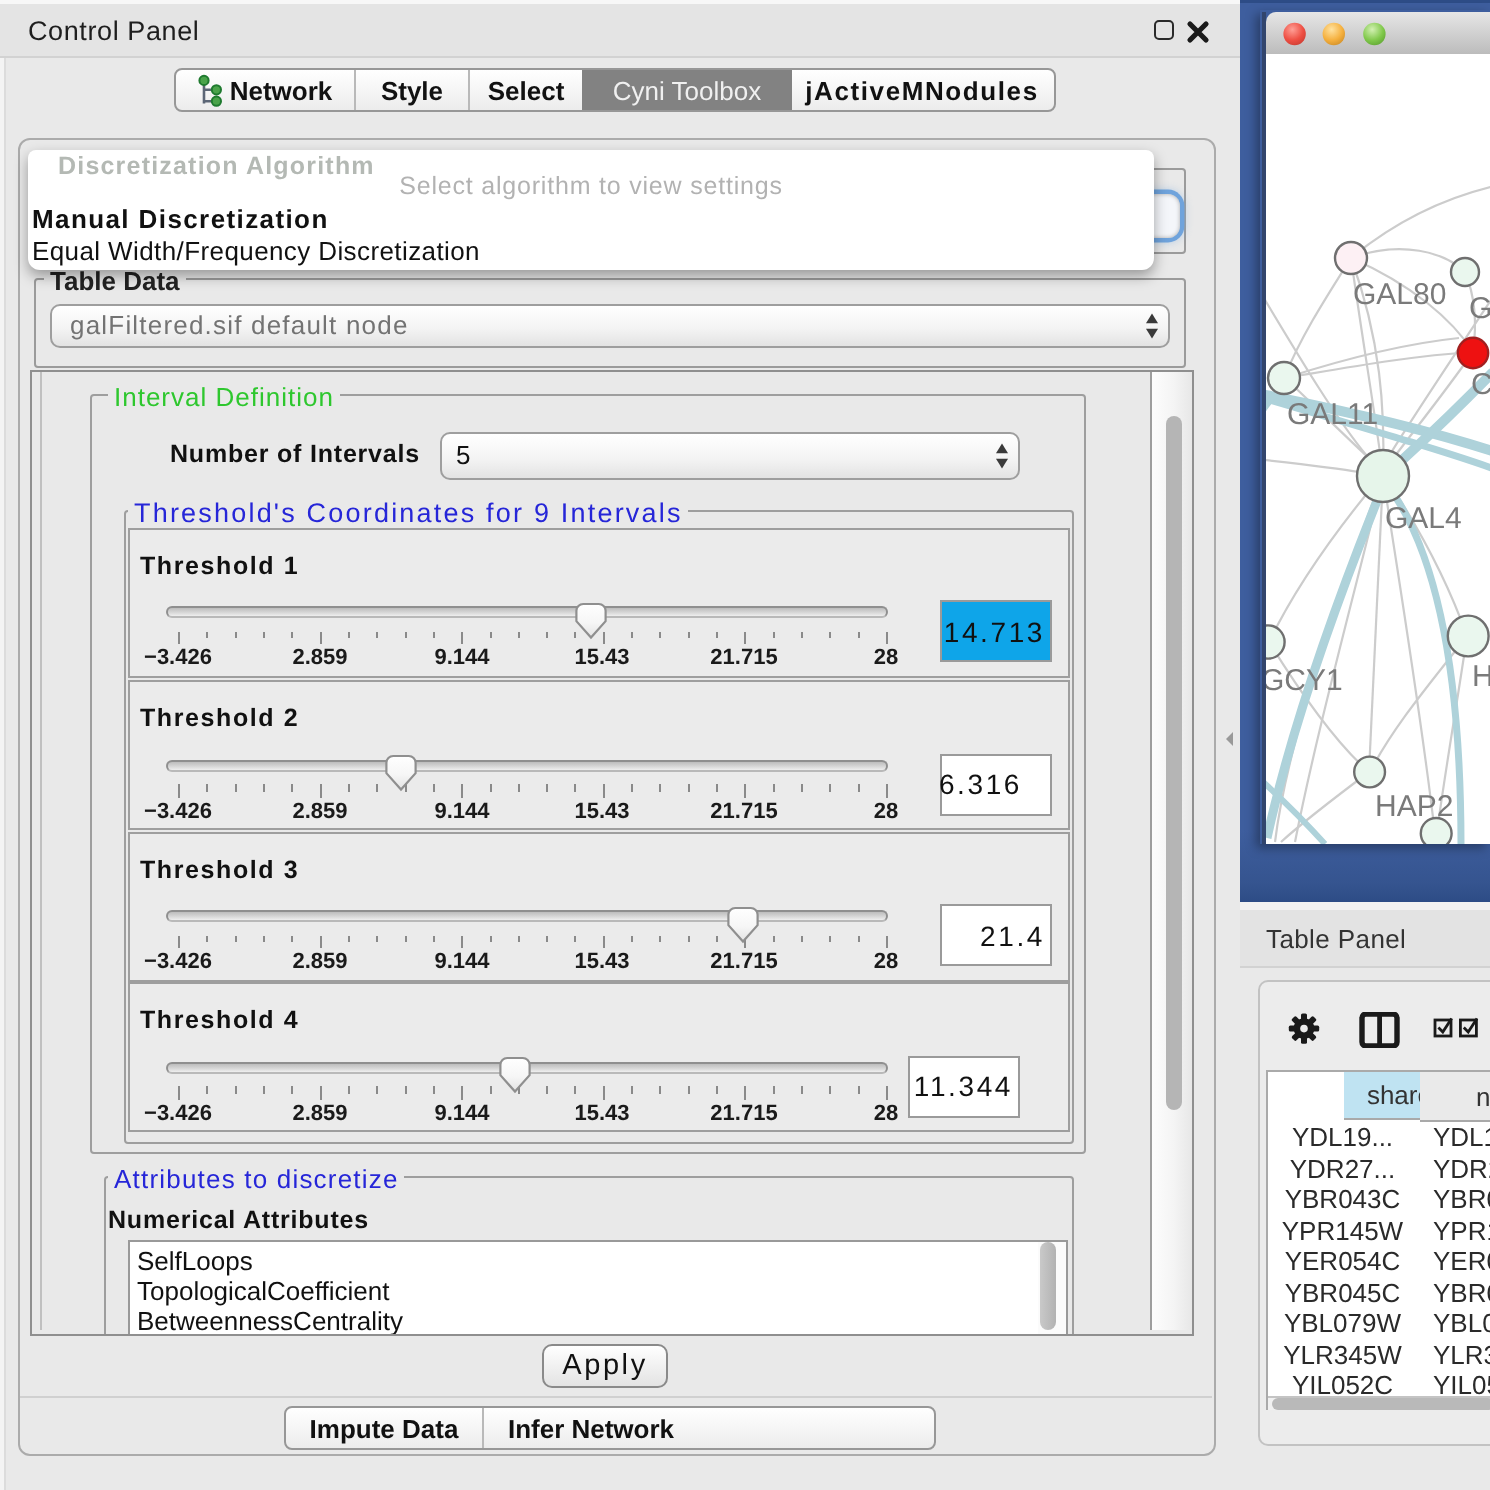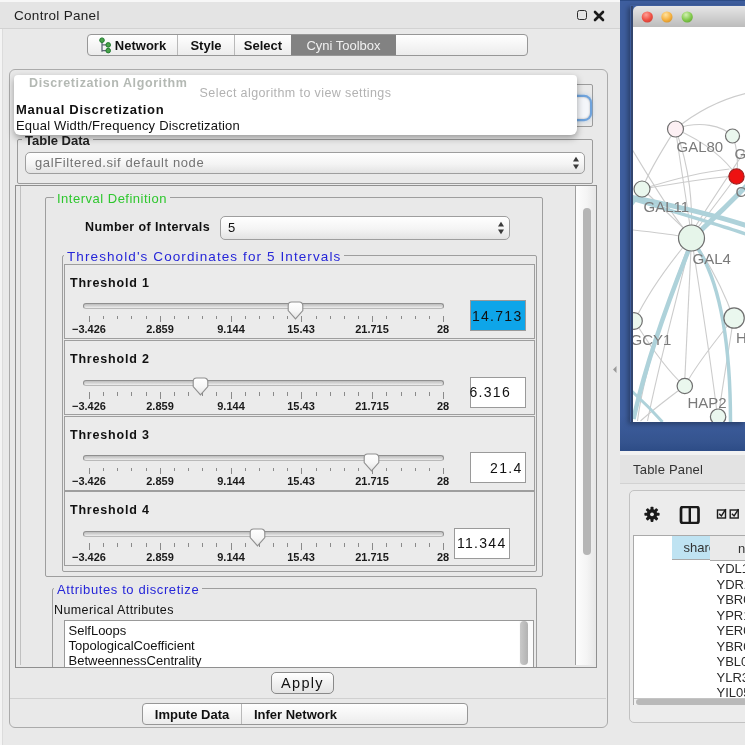--- a/index.html
+++ b/index.html
@@ -27,20 +27,21 @@
       <path d="M3 4 V14.8 M3 7.9 H8.7 M3 13.6 H8.7" stroke="#5c6676" stroke-width="1.3" fill="none"></path>
       <circle cx="3" cy="3.2" r="2.3" fill="#4aa34a" stroke="#1f7a2f" stroke-width="1"></circle>
       <circle cx="9.2" cy="7.9" r="2.3" fill="#4aa34a" stroke="#1f7a2f" stroke-width="1"></circle>
       <circle cx="9.2" cy="13.6" r="2.3" fill="#4aa34a" stroke="#1f7a2f" stroke-width="1"></circle>
     </svg>
     <span style="font-size:13px;font-weight:bold;color:#111;">Network</span>
   </div>
   <div style="width:56px;display:flex;align-items:center;justify-content:center;border-right:1px solid #b9b9b9;font-size:13px;font-weight:bold;color:#111;">Style</div>
   <div style="width:56px;display:flex;align-items:center;justify-content:center;font-size:13px;font-weight:bold;color:#111;">Select</div>
   <div style="width:105px;display:flex;align-items:center;justify-content:center;background:#828282;font-size:13px;color:#f0f0f0;">Cyni Toolbox</div>
+  <div style="width:130px;display:flex;align-items:center;justify-content:center;font-size:13px;font-weight:bold;letter-spacing:0.8px;color:#111;">jActiveMNodules</div>
 </div>
 
 <div class="abs" style="left:9px;top:69px;width:597px;height:657px;background:#e9e9e9;border:1px solid #ababab;border-radius:6px;"></div>
 
 <div class="abs" style="left:17px;top:84px;width:574px;height:41px;border:1px solid #9b9b9b;border-radius:2px;"></div>
 
 <div class="abs" style="left:563px;top:97px;width:27px;height:22px;border-radius:6px;background:#f4f6fa;box-shadow:0 0 0 2.2px #6fa3dc, 0 0 4px 2px rgba(111,163,220,0.45), inset 0 0 2px #aaa;"></div>
 
 <div class="abs" style="left:17px;top:139px;width:574px;height:42.5px;border:1px solid #9b9b9b;border-radius:2px;"></div>
 <div class="grouptitle" style="left:22px;top:132.5px;font-size:13px;font-weight:bold;color:#222;">Table Data</div>
@@ -63,21 +64,21 @@
 
 <div class="abs" style="left:85px;top:220px;font-size:12.5px;font-weight:bold;letter-spacing:0.4px;color:#111;">Number of Intervals</div>
 <div class="abs" style="left:220px;top:216px;width:288px;height:22px;border:1px solid #9e9e9e;border-radius:5px;background:linear-gradient(#ffffff 0%,#f4f4f4 55%,#e3e3e3 100%);"></div>
 <div class="abs" style="left:228px;top:220px;font-size:13px;color:#111;">5</div>
 <svg class="abs" style="left:496px;top:221px;" width="10" height="14" viewBox="0 0 10 14">
   <path d="M5 0.8 L8 5.6 L2 5.6 Z" fill="#3a3a3a"></path>
     <path d="M5 13.2 L8 8.4 L2 8.4 Z" fill="#3a3a3a"></path>
 </svg>
 
 <div class="abs" style="left:62px;top:255px;width:473px;height:315px;border:1px solid #9e9e9e;border-radius:2px;"></div>
-<div class="grouptitle" style="left:64px;top:248.5px;font-size:13.5px;letter-spacing:1.1px;color:#2626d8;">Threshold's Coordinates for 5 Intervals</div>
+<div class="grouptitle" style="left:64px;top:248.5px;font-size:13.5px;letter-spacing:1.1px;color:#2626d8;">Threshold's Coordinates for 9 Intervals</div>
 
 <div id="thresholds">
     <div class="abs" style="left:64px;top:263.5px;width:469px;height:73px;border:1px solid #9e9e9e;background:#ebebeb;"></div>
     <div class="abs" style="left:70px;top:275.5px;font-size:12.5px;font-weight:bold;letter-spacing:0.8px;color:#111;">Threshold 1</div>
     <div class="abs" style="left:82.5px;top:303.3px;width:359px;height:4px;border:1px solid #8f8f8f;border-bottom-color:#b9b9b9;border-radius:3px;background:linear-gradient(#bdbdbd,#d9d9d9 60%,#efefef);"></div>
     <div class="abs" style="left:88.5px;top:315.5px;width:356px;height:3.5px;background-image:repeating-linear-gradient(to right,#8a8a8a 0 1px,transparent 1px 14.16px);"></div>
     <div class="abs" style="left:88.5px;top:315.5px;width:356px;height:6.5px;background-image:repeating-linear-gradient(to right,#8a8a8a 0 1px,transparent 1px 70.8px);"></div>
     <div class="abs" style="left:64px;top:323.3px;width:50px;text-align:center;font-size:11px;font-weight:bold;color:#1a1a1a;">−3.426</div>
     <div class="abs" style="left:135px;top:323.3px;width:50px;text-align:center;font-size:11px;font-weight:bold;color:#1a1a1a;">2.859</div>
     <div class="abs" style="left:206px;top:323.3px;width:50px;text-align:center;font-size:11px;font-weight:bold;color:#1a1a1a;">9.144</div>
@@ -158,21 +159,21 @@
           <stop offset="1" stop-color="#e3e3e3"></stop>
         </linearGradient>
       </defs>
     <path d="M1.2,4.4 a3.4,3.4 0 0 1 3.4,-3.4 h7.8 a3.4,3.4 0 0 1 3.4,3.4 v5.2 L8.5,17.8 L1.2,9.6 Z" fill="url(#th3)" stroke="#8f8f8f" stroke-width="1.1"></path>
     </svg>
     <div class="abs" style="left:454px;top:527.5px;width:56px;height:31px;background:#fff;border:1px solid #9a9a9a;display:flex;align-items:center;justify-content:flex-end;padding-right:2.5px;box-sizing:border-box;font-size:14px;letter-spacing:1.3px;color:#111;">11.344</div>
   </div>
 
 <div class="abs" style="left:52px;top:588px;width:483px;height:120px;border:1px solid #9e9e9e;border-radius:2px;"></div>
 <div class="grouptitle" style="left:54px;top:581.5px;font-size:13px;letter-spacing:0.6px;color:#2626d8;">Attributes to discretize</div>
-<div class="abs" style="left:54px;top:602.5px;font-size:12.5px;font-weight:normal;letter-spacing:0.4px;color:#111;">Numerical Attributes</div>
+<div class="abs" style="left:54px;top:602.5px;font-size:12.5px;font-weight:bold;letter-spacing:0.4px;color:#111;">Numerical Attributes</div>
 <div class="abs" style="left:64px;top:619.5px;width:454px;height:46px;background:#ffffff;border:1px solid #999;"></div>
 <div class="abs" style="left:68.5px;top:623px;font-size:13px;color:#111;line-height:15px;">SelfLoops<br>TopologicalCoefficient<br>BetweennessCentrality</div>
 <div class="abs" style="left:518.5px;top:619.5px;width:14.5px;height:46px;background:#fbfbfb;border:1px solid #999;border-left:none;"></div>
 <div class="abs" style="left:519.5px;top:621px;width:8px;height:44px;background:linear-gradient(90deg,#c9c9c9,#b2b2b2);border-radius:4px;"></div>
 
 <div class="abs" style="left:16px;top:667px;width:579px;height:59px;background:#e9e9e9;border-top:1px solid #8f8f8f;"></div>
 
 <div class="abs" style="left:271px;top:672px;width:61px;height:19.5px;border:1px solid #8a8a8a;border-radius:5px;background:linear-gradient(#ffffff,#e3e3e3);display:flex;align-items:center;justify-content:center;font-size:14.5px;letter-spacing:1.3px;color:#111;">Apply</div>
 
 <div class="abs" style="left:10px;top:697.5px;width:596px;height:1px;background:#d0d0d0;"></div>
@@ -316,20 +317,23 @@
     <rect x="73.5" y="4" width="8" height="8"></rect>
     <path d="M75.2 7.8 L77.4 10 L81.8 3.2"></path>
     <rect x="86.2" y="4" width="8" height="8"></rect>
     <path d="M87.9 7.8 L90.1 10 L94.5 3.2"></path>
   </g>
 </svg>
 
 <div class="abs" style="left:632.5px;top:535px;width:112.5px;height:169px;background:#ffffff;border-top:1px solid #aaa;border-left:1px solid #aaa;overflow:hidden;">
   <div style="position:absolute;left:0;top:0;width:75.5px;height:24px;background:#bfe3f2;border-right:1px solid #9fb9c4;border-bottom:1px solid #a9a9a9;display:flex;align-items:center;justify-content:center;box-sizing:border-box;font-size:13px;color:#333;margin-left:38px;">shared...</div>
   <div style="position:absolute;left:76.5px;top:0;width:36px;height:24px;background:#eaeaea;border-bottom:1px solid #a9a9a9;display:flex;align-items:center;font-size:13px;color:#333;padding-left:28px;">name</div>
+  <div style="position:absolute;left:0;top:25px;width:75.5px;font-size:13px;color:#2a2a2a;line-height:15.55px;text-align:center;">
+    YDL19...<br>YDR27...<br>YBR043C<br>YPR145W<br>YER054C<br>YBR045C<br>YBL079W<br>YLR345W<br>YIL052C
+  </div>
   <div style="position:absolute;left:83px;top:25px;font-size:13px;color:#2a2a2a;line-height:15.55px;white-space:nowrap;">
     YDL194W<br>YDR277C<br>YBR043C<br>YPR145W<br>YER054C<br>YBR045C<br>YBL079W<br>YLR345W<br>YIL052C
   </div>
   <div style="position:absolute;left:0;top:161.5px;width:113px;height:9px;background:#f1f1f1;border-top:1px solid #c4c4c4;"></div>
   <div style="position:absolute;left:2px;top:163px;width:111px;height:6px;background:#b9b9b9;border-radius:3px;"></div>
 </div>
 
 <div class="abs" style="left:14px;top:75px;width:563px;height:60px;background:#ffffff;border-radius:4px 4px 6px 6px;box-shadow:0 3px 7px rgba(0,0,0,0.35);"></div>
 <div class="abs" style="left:29px;top:76px;font-size:12.5px;font-weight:bold;letter-spacing:0.6px;color:#b4b9b4;">Discretization Algorithm</div>
 <div class="abs" style="left:14px;top:85.5px;width:563px;text-align:center;font-size:12.5px;letter-spacing:0.4px;color:#b2b2b2;">Select algorithm to view settings</div>

